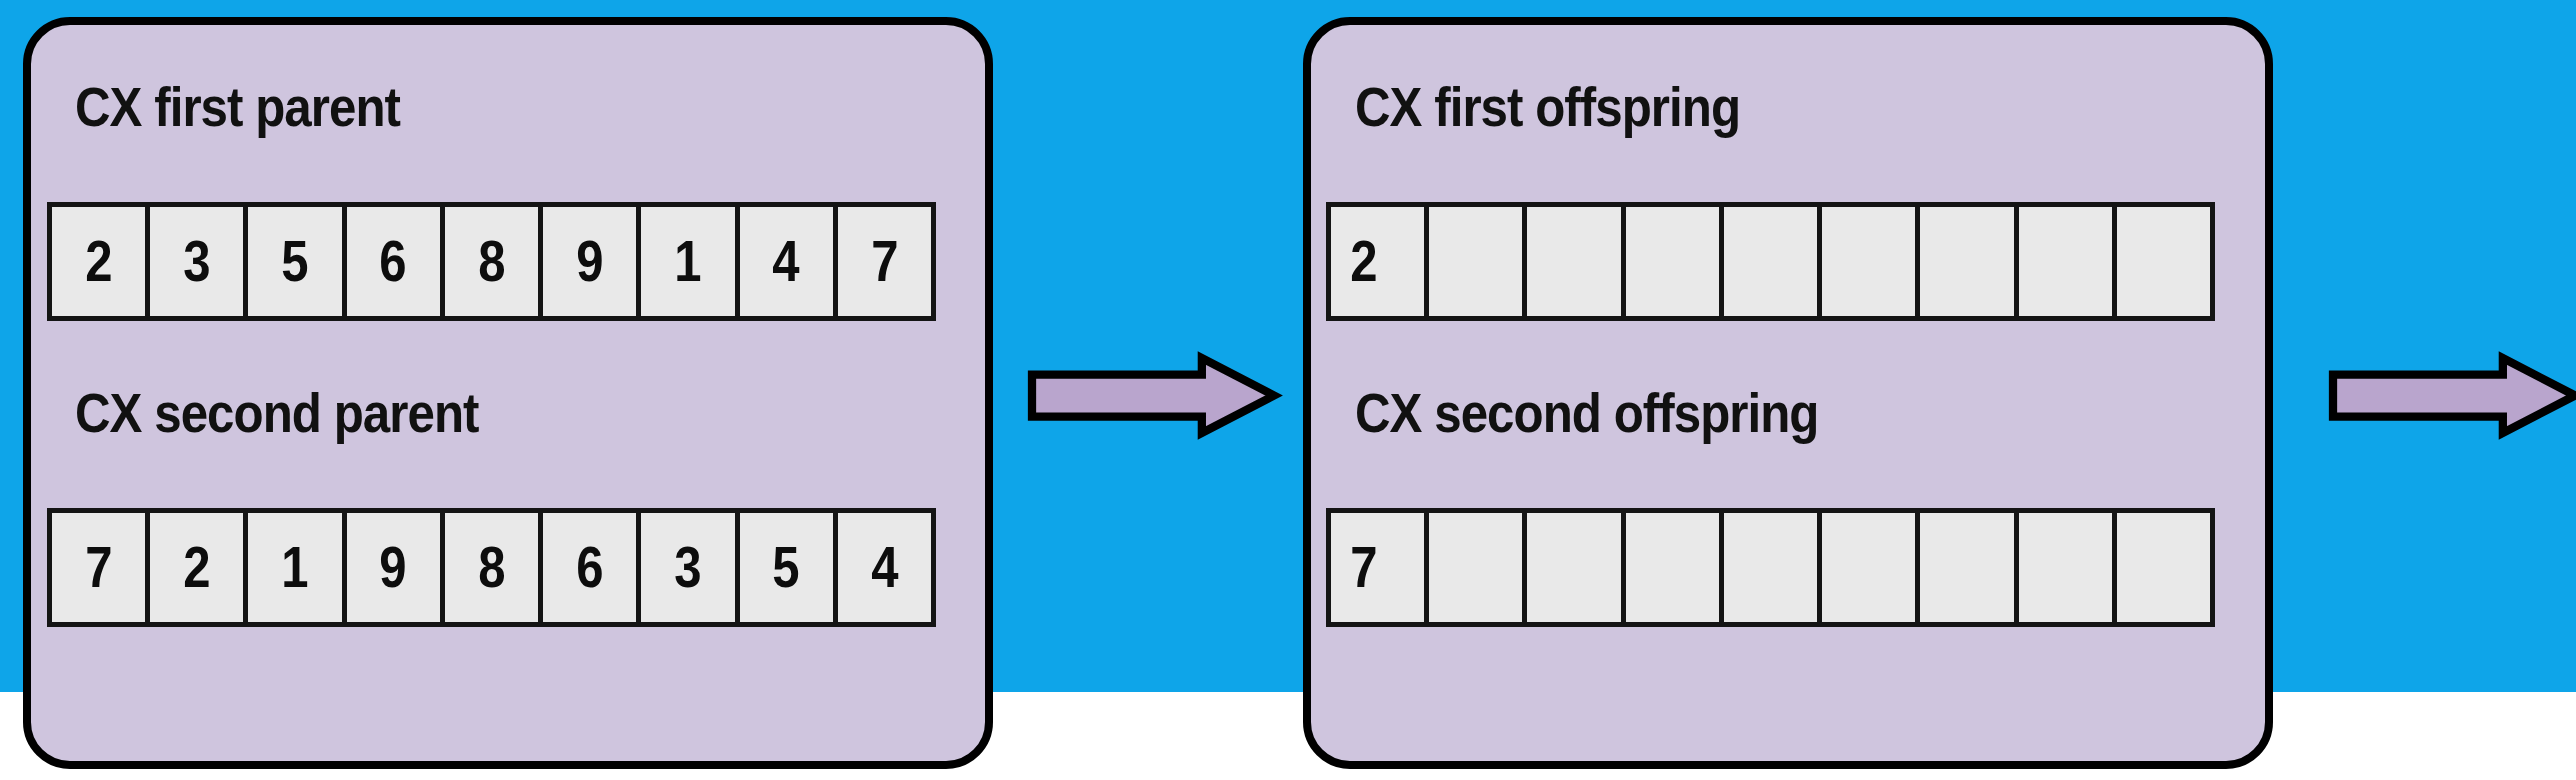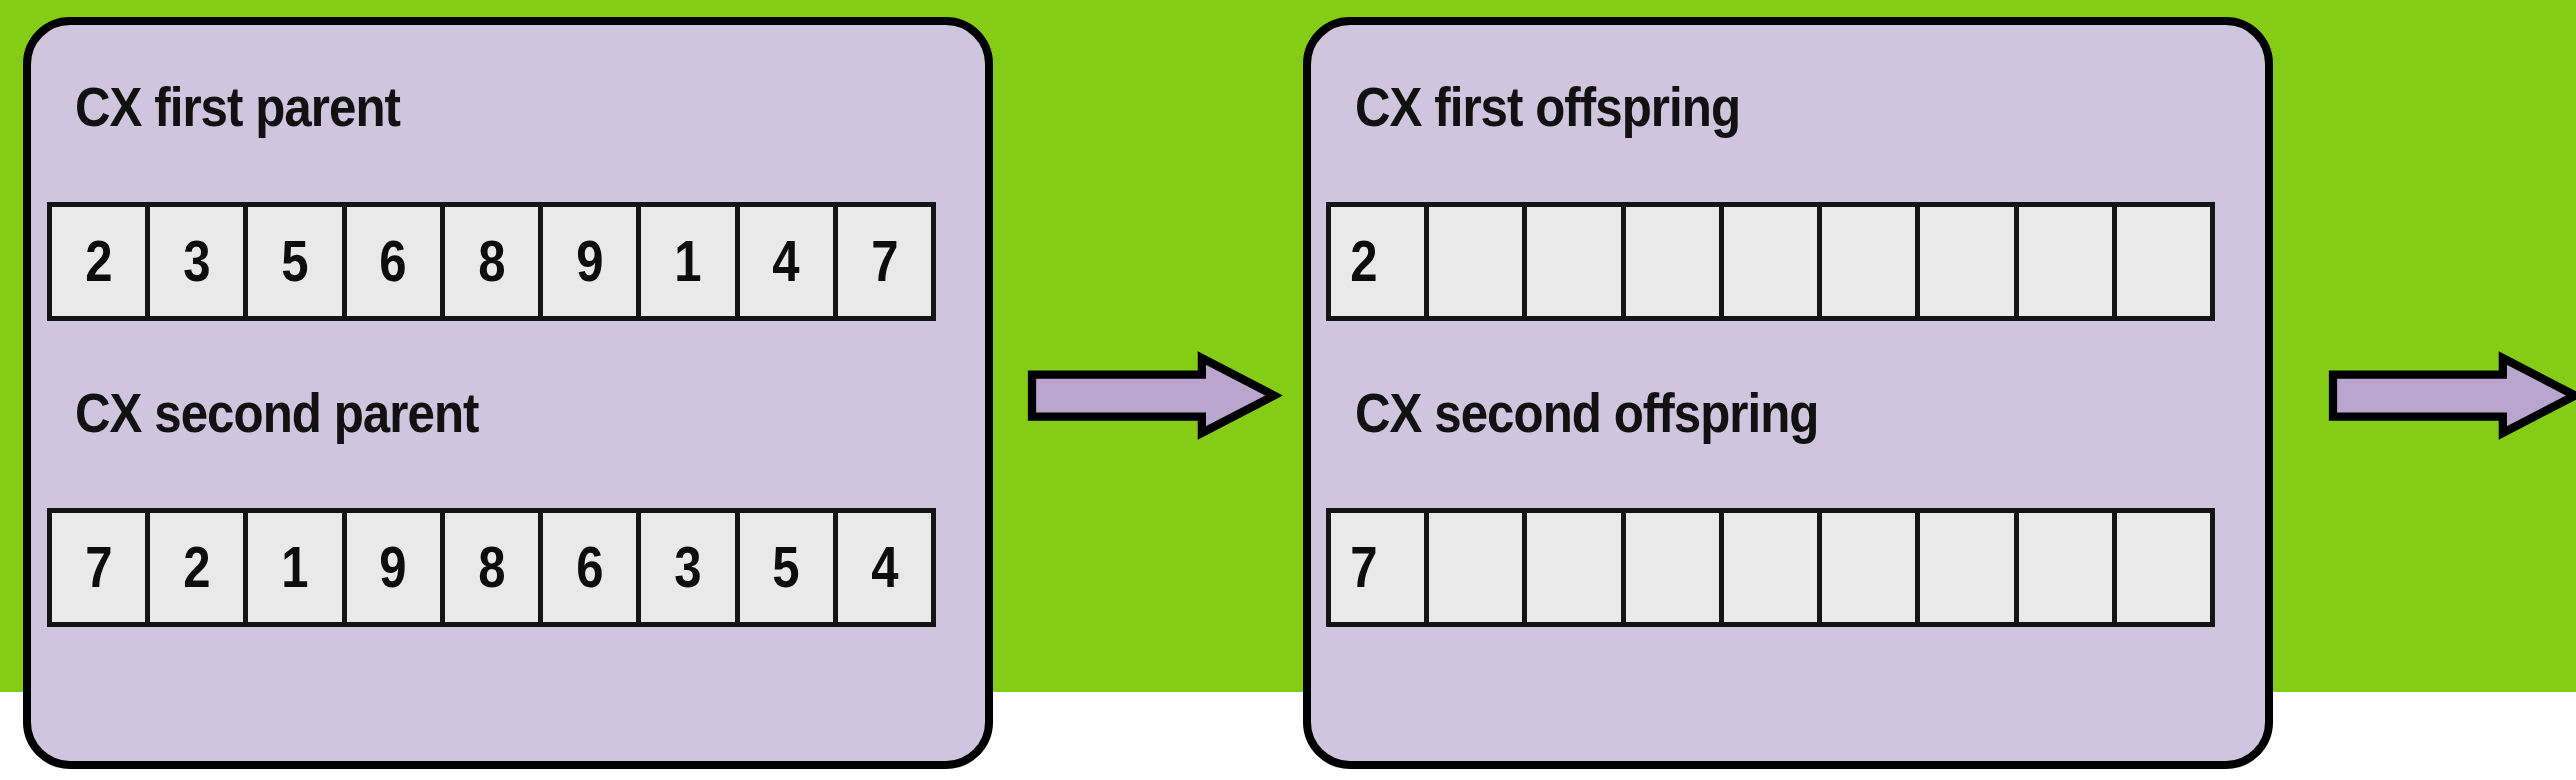--- a/index.html
+++ b/index.html
@@ -12,21 +12,21 @@
     height: 781px;
     font-family: "Liberation Sans", sans-serif;
     overflow: hidden;
     position: relative;
   }
 
   #stage {
     position: relative;
     width: 2576px;
     height: 692px;
-    background: #84cc16;
+    background: #0ea5e9;
   }
 
   
   .panel {
     position: absolute;
     background: #cfc5de;
     border: 8.3px solid #000000;
     border-radius: 47px;
     box-sizing: border-box;
   }

